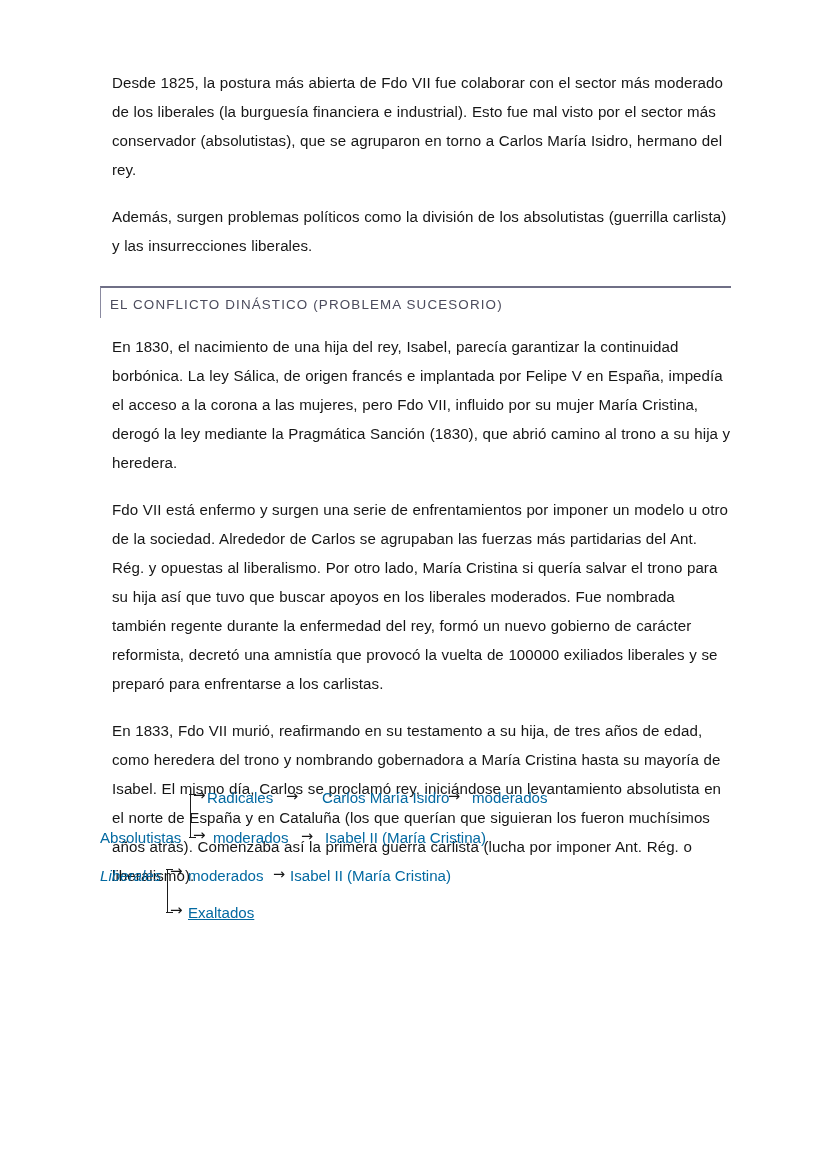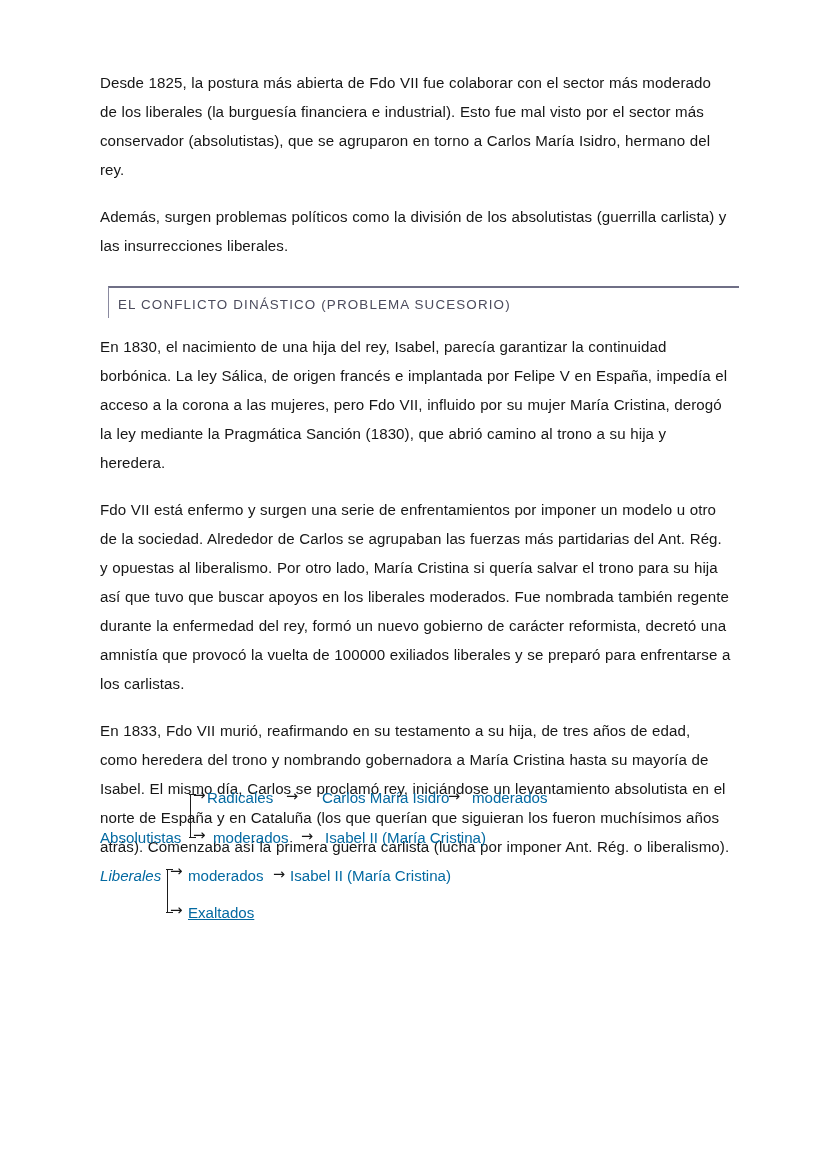--- a/index.html
+++ b/index.html
@@ -23,33 +23,33 @@
   }
 
   .doc-body {
     position: absolute;
     left: 100px;
     top: 68px;
     width: 631px;
   }
 
   p.para {
-    margin: 0 0 18px 0;
+    margin: 0 0 18px 12px;
     font-size: 15.1px;
     line-height: 29px;
     color: #161616;
     letter-spacing: 0.005em;
     text-align: left;
     word-spacing: 0.02em;
   }
 
   
   .section-heading {
     position: relative;
-    margin: 26px 0 14px 8px;
+    margin: 26px 0 14px 0;
     padding: 7px 0 3px 9px;
     border-top: 2.2px solid #6f6f86;
     border-left: 1.6px solid #8a8aa0;
     width: 631px;
     box-sizing: border-box;
   }
   .section-heading .heading-text {
     display: block;
     font-size: 13.4px;
     line-height: 20px;

